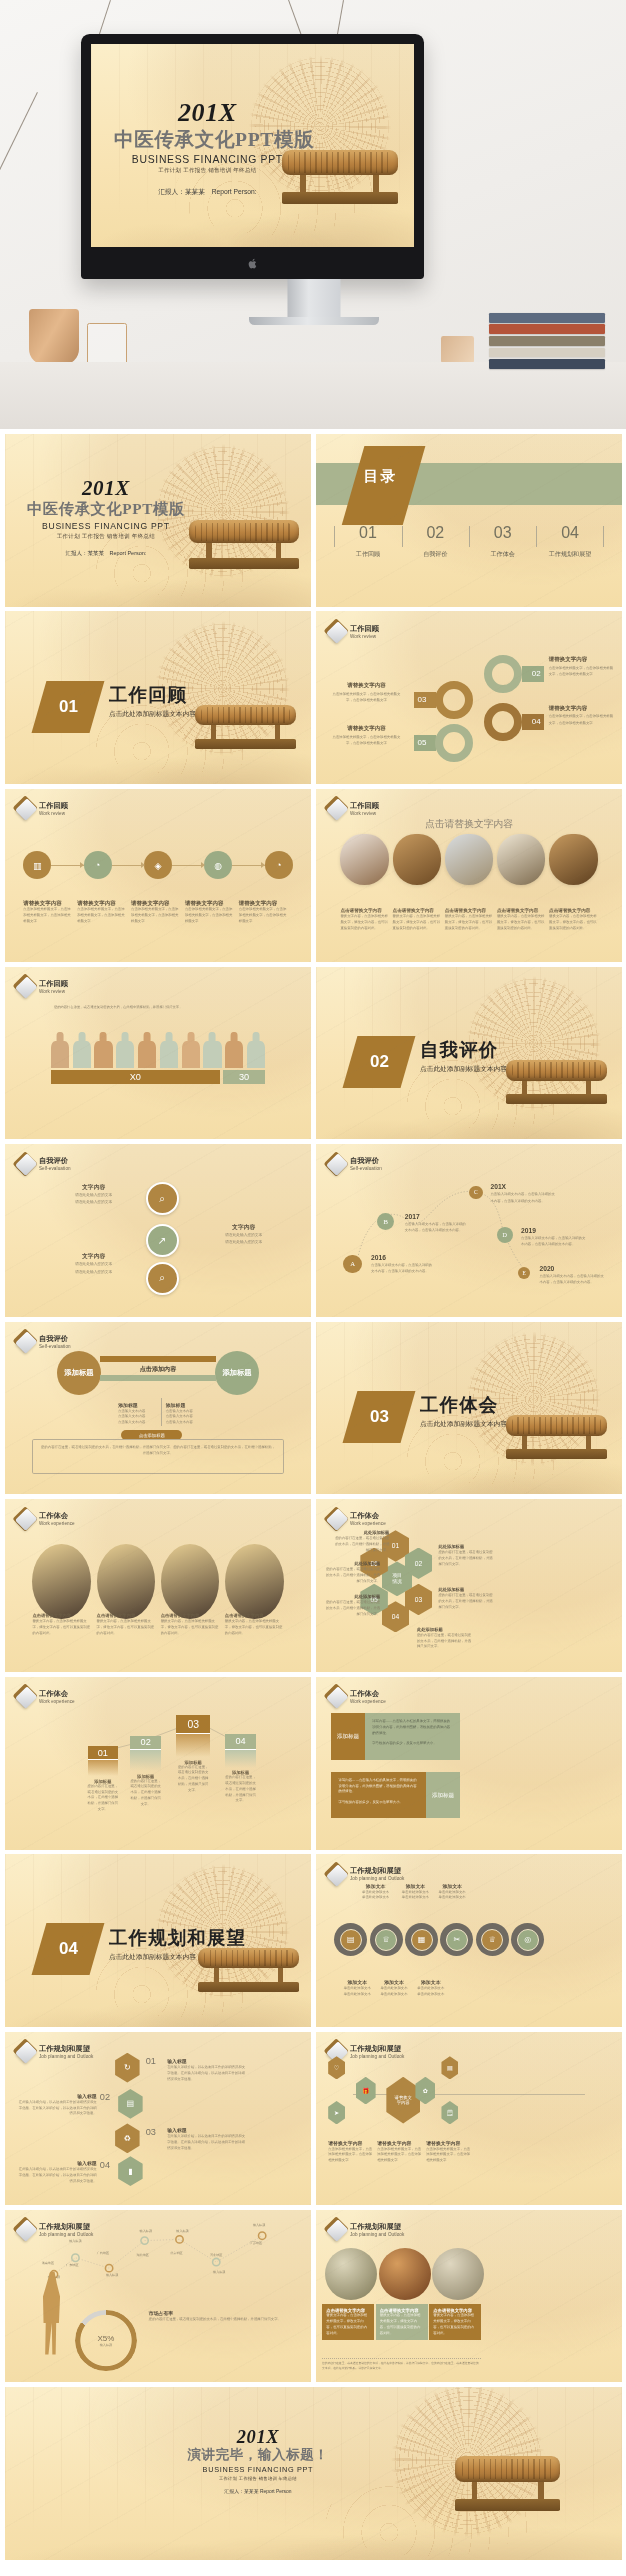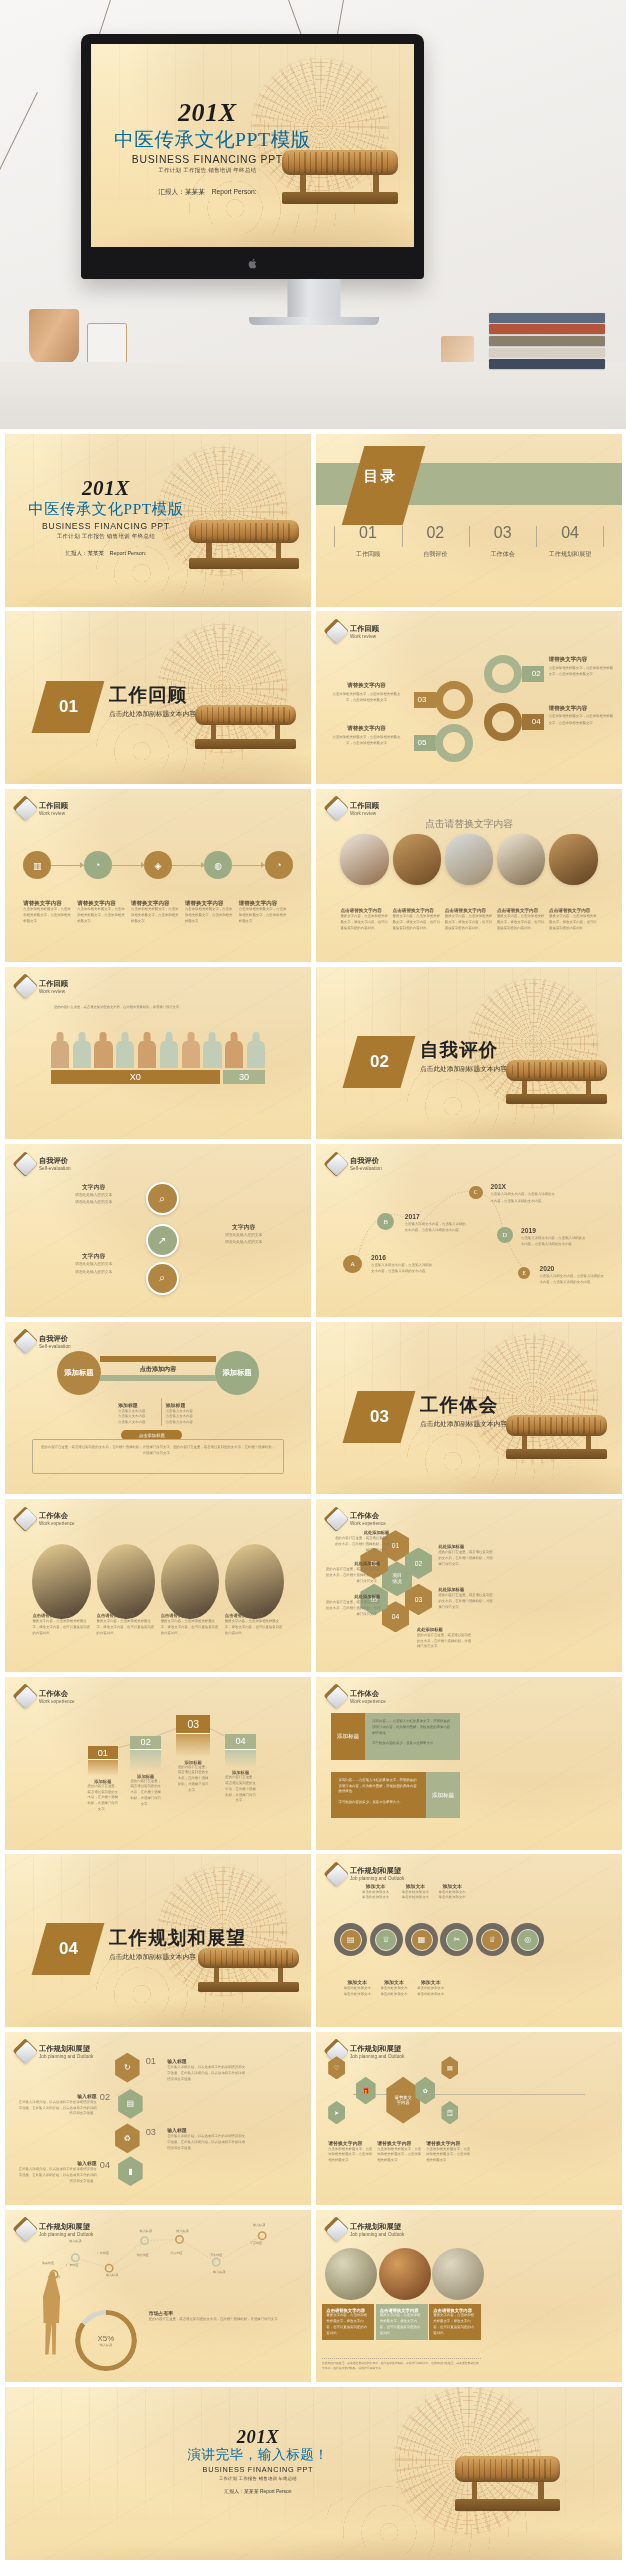--- a/index.html
+++ b/index.html
@@ -91,22 +91,22 @@
      opacity:.55; border-radius:4.9px; }
   .bamboo .legs { position:relative; height:20%; }
   .bamboo .legs i { position:absolute; top:0; width:5%; height:100%; background:#8d6430; }
   .bamboo .base { height:14%; border-radius:1.8px;
      background:linear-gradient(180deg,#8f6730,#6f4d22); }
 
   
   .cov { position:absolute; left:7%; top:28%; width:58%; text-align:center; }
   .cov .yr { font-family:"Liberation Serif",serif; font-weight:700; font-style:italic;
              font-size:26px; color:#1c1c1c; line-height:.95; letter-spacing:0.6px; }
-  .cov .cn { font-family:"Liberation Serif",serif; font-weight:400; font-size:19.6px;
-             color:#0369a1; letter-spacing:0.6px; white-space:nowrap; }
+  .cov .cn { font-family:"Liberation Serif",serif; font-weight:700; font-size:19.6px;
+             color:#737373; letter-spacing:0.6px; white-space:nowrap; }
   .cov .en { font-size:10.4px; letter-spacing:0.7px; color:#2c2c2c; margin-top:1.2px; }
   .cov .tags { font-size:5.5px; color:#4a4136; margin-top:1.8px; letter-spacing:0.3px; }
   .cov .rep { font-size:6.7px; color:#3b3b3b; margin-top:14.7px; }
 
   
   .sec-num { position:absolute; left:11%; top:40%; width:19%; height:30%;
              background:#a8792f; transform:skewX(-16deg);
              display:flex; align-items:center; justify-content:center; }
   .sec-num span { transform:skewX(16deg); color:#fff; font-size:17px; font-weight:700;
                   font-family:"Liberation Sans",sans-serif; }

